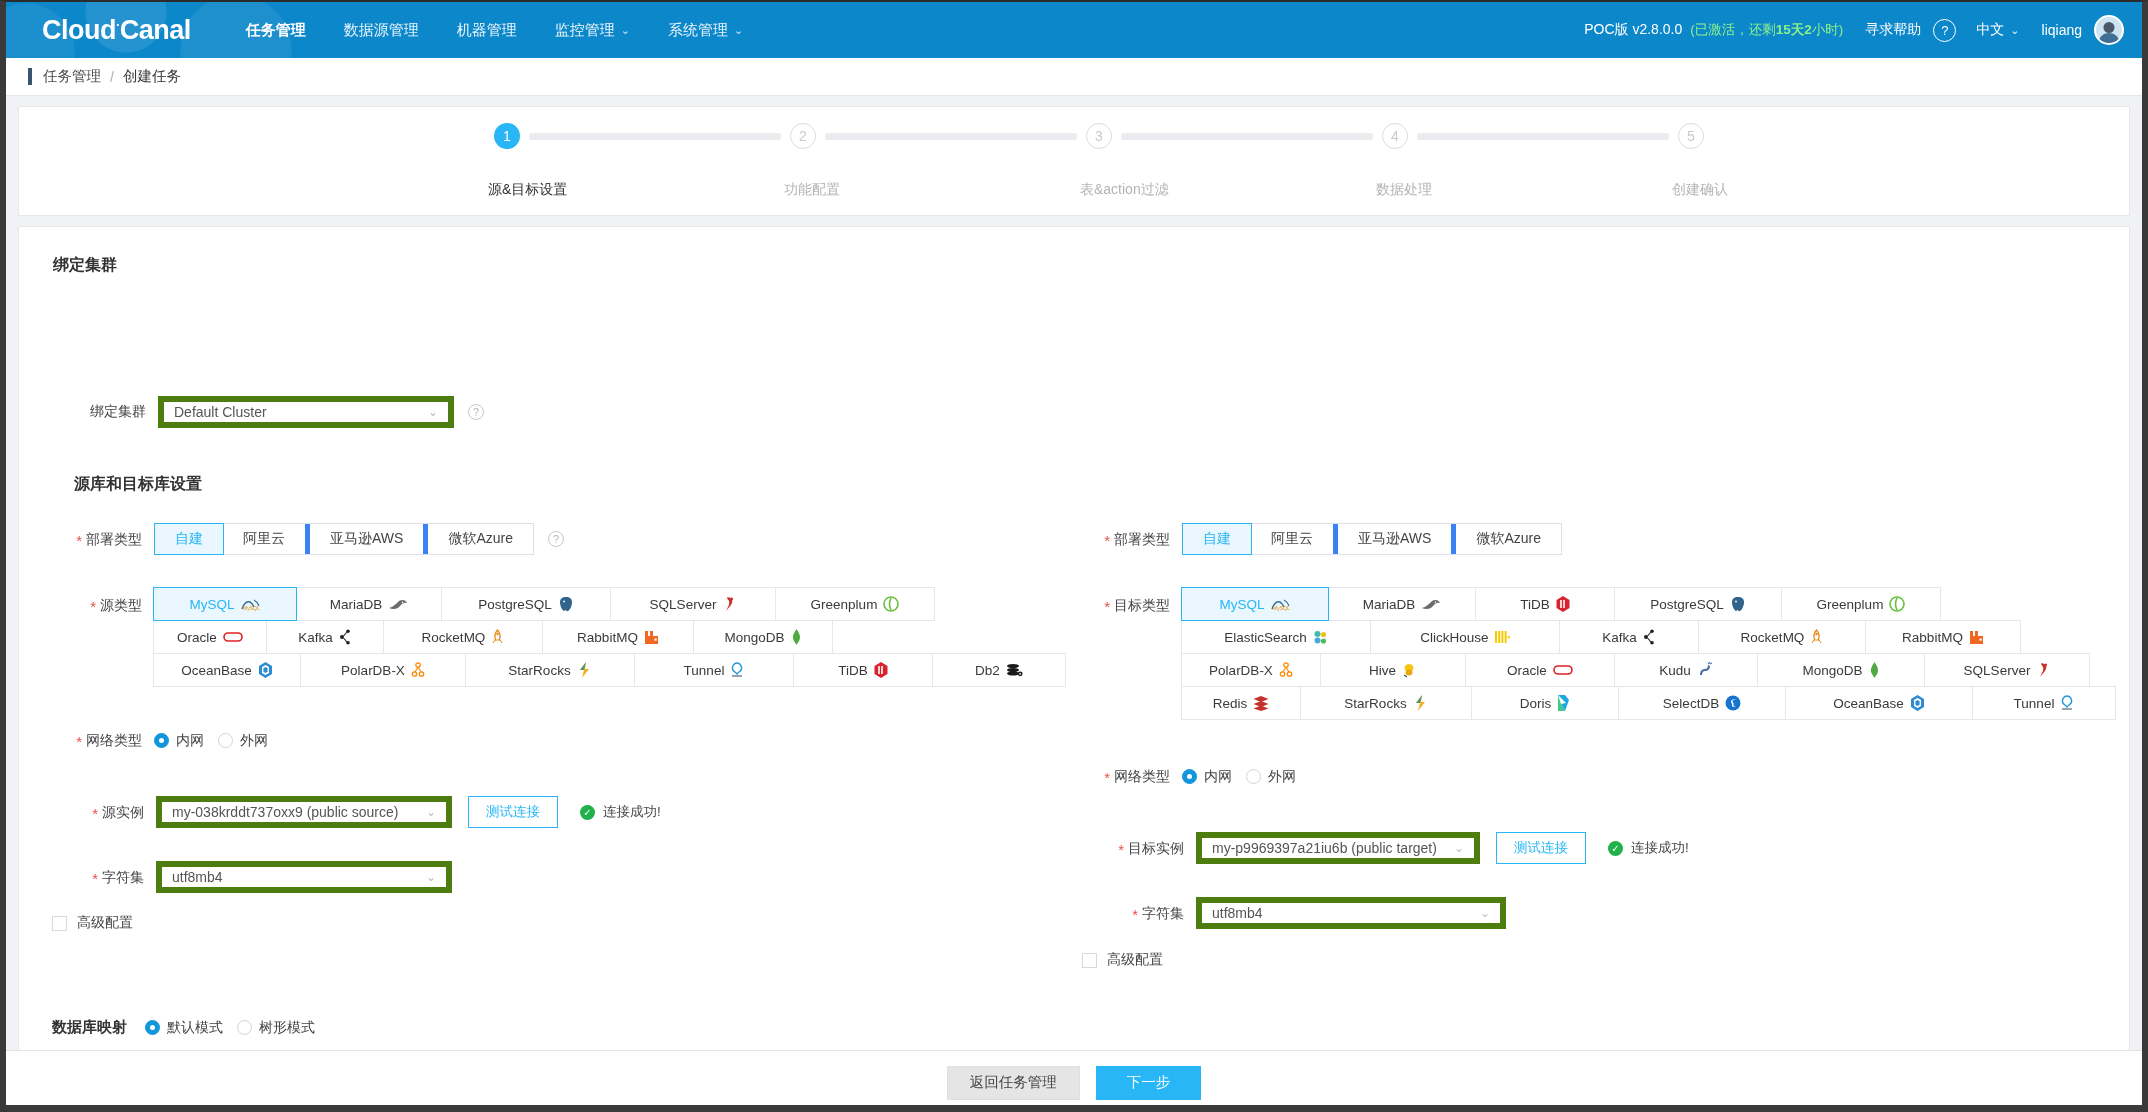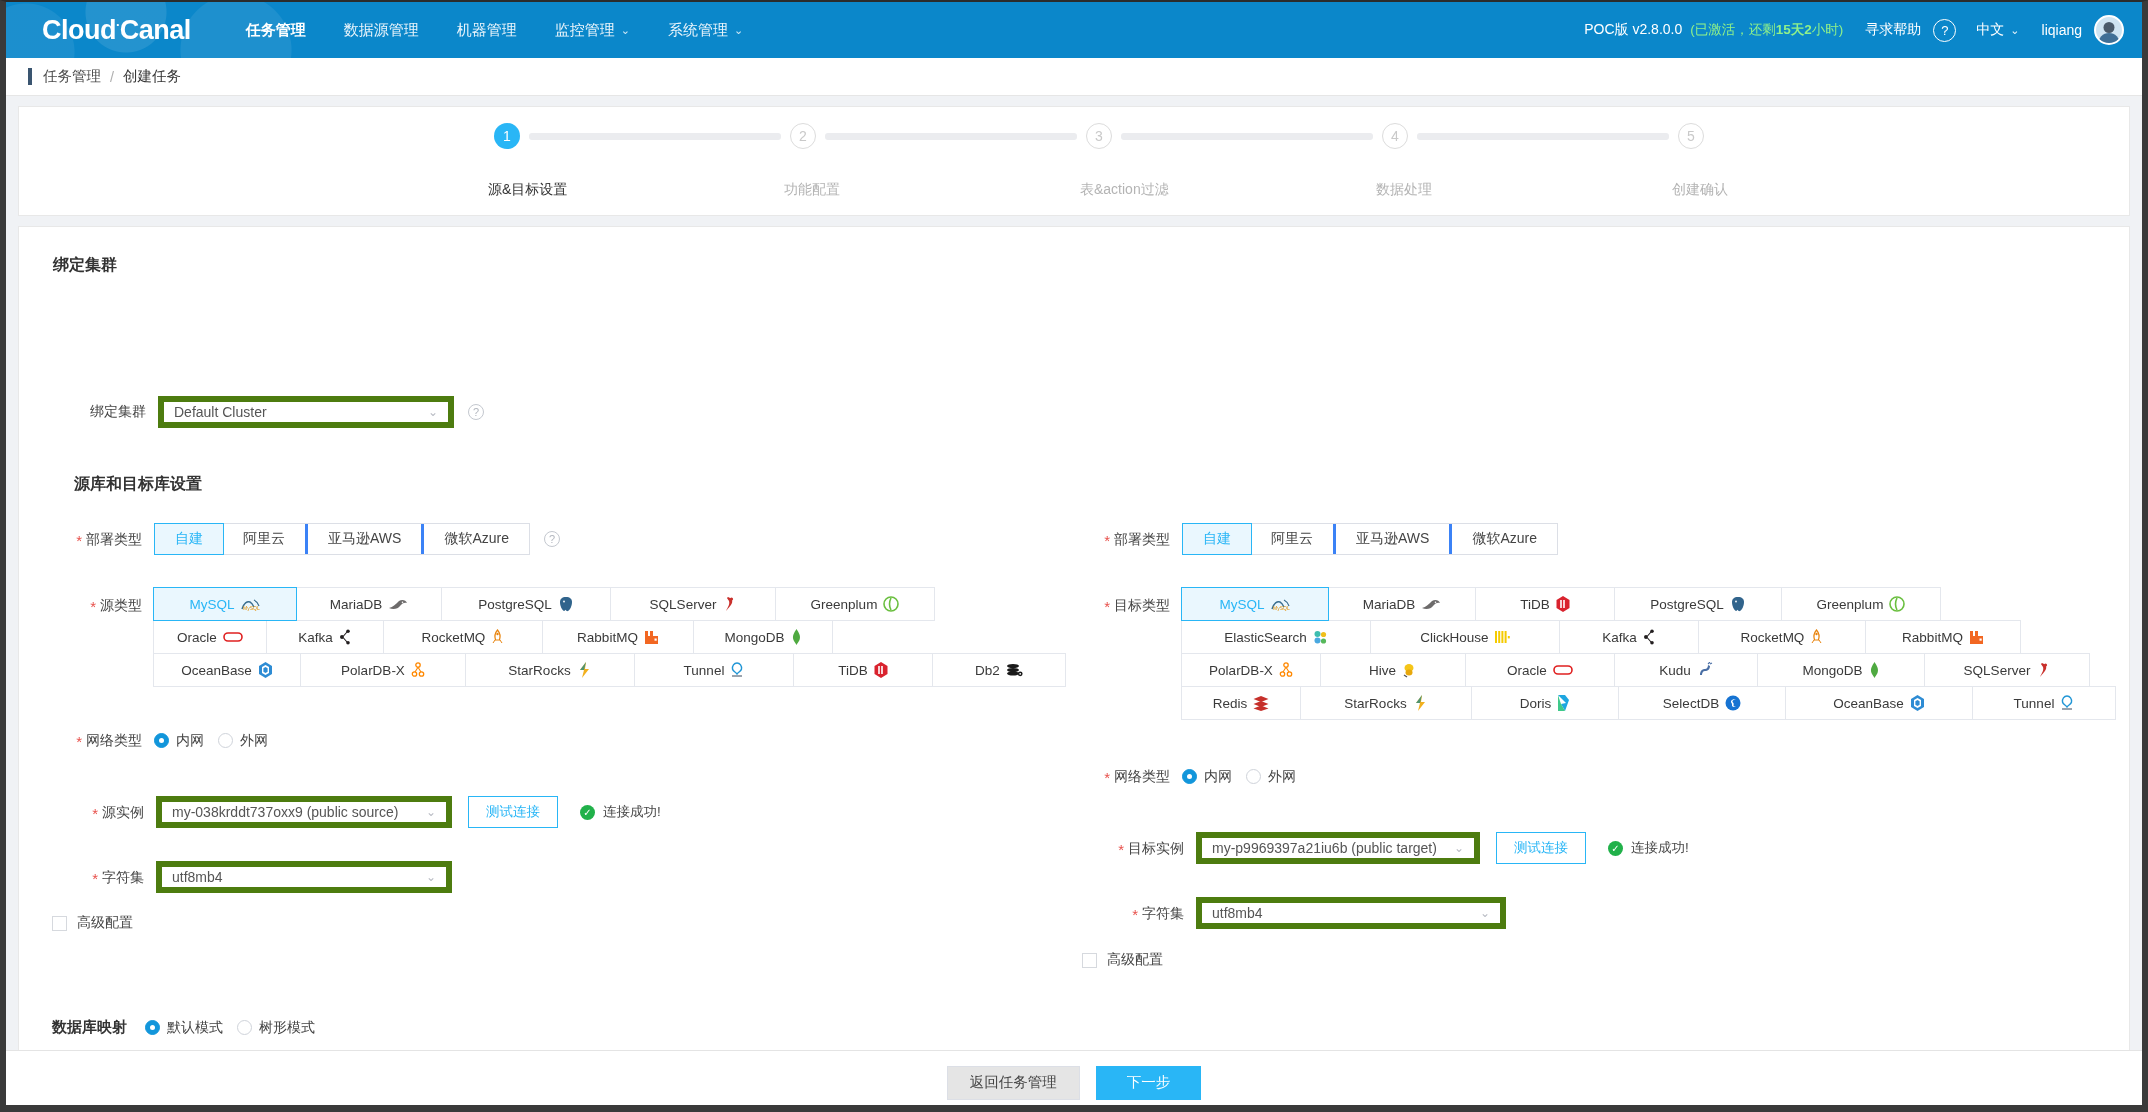--- a/index.html
+++ b/index.html
@@ -141,21 +141,21 @@
   .qmark {
     width:16px; height:16px; border-radius:50%; border:1px solid #c4c8cf;
     color:#b3b7bf; font-size:11px; display:inline-flex; align-items:center;
     justify-content:center; cursor:pointer; flex:0 0 auto;
   }
 
   
   .seg { display:flex; border:1px solid #dcdfe6; background:#fff; height:32px; }
   .seg .opt {
     padding:0 20px; font-size:14px; color:#444; display:flex; align-items:center;
-    border-right:3px solid #3b82f6; cursor:pointer; white-space:nowrap;
+    border-right:5px solid #3b82f6; cursor:pointer; white-space:nowrap;
   }
   .seg .opt:last-child { border-right:none; }
   .seg .opt.on {
     color:#29b6f6; background:#eaf7fe; border:1px solid #29b6f6; margin:-1px;
     position:relative; z-index:2;
   }
 
   
   .dbgrid { display:flex; flex-direction:column; }
   .dbrow { display:flex; }

